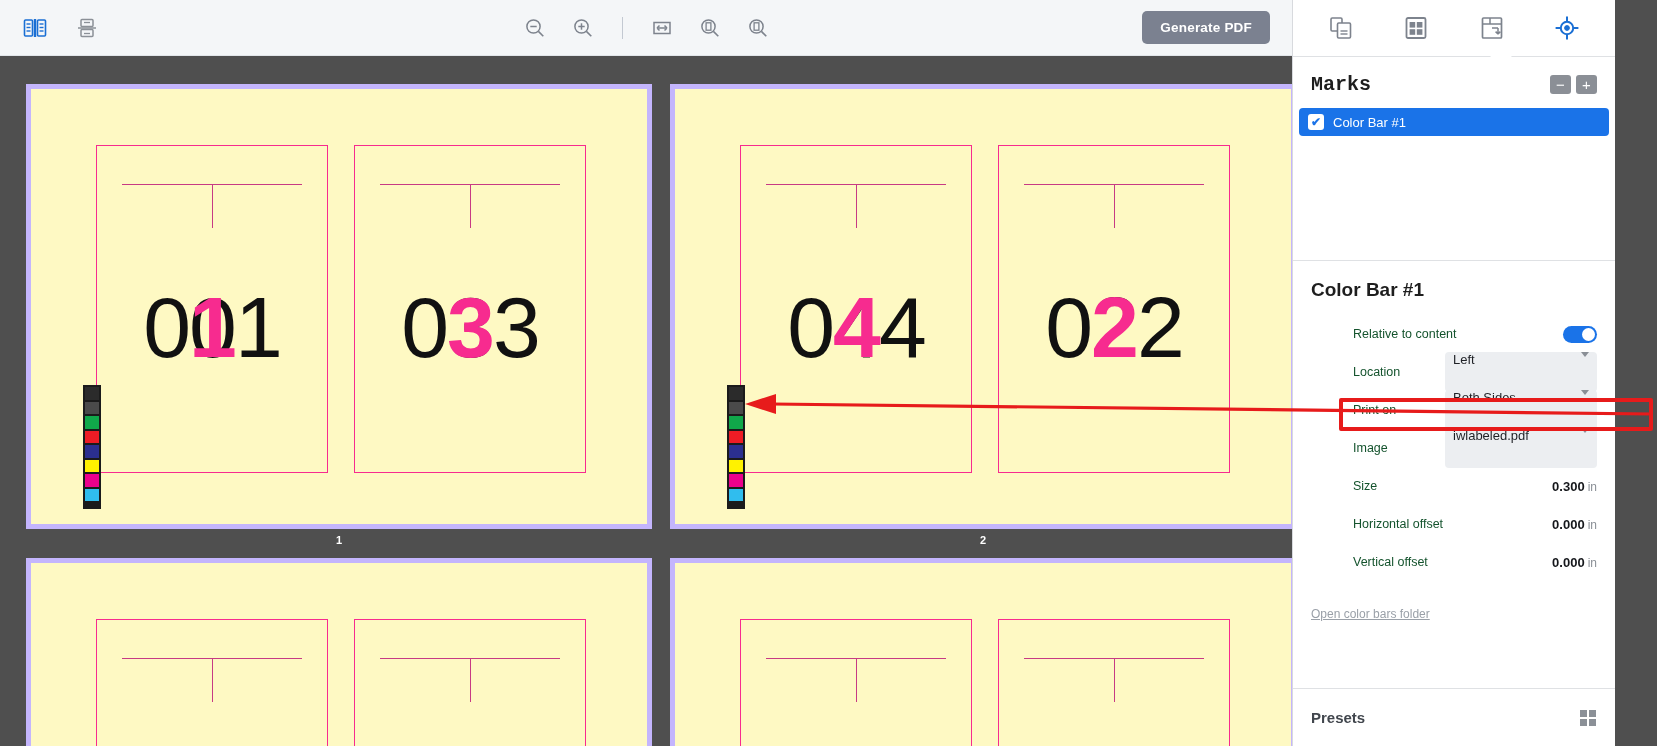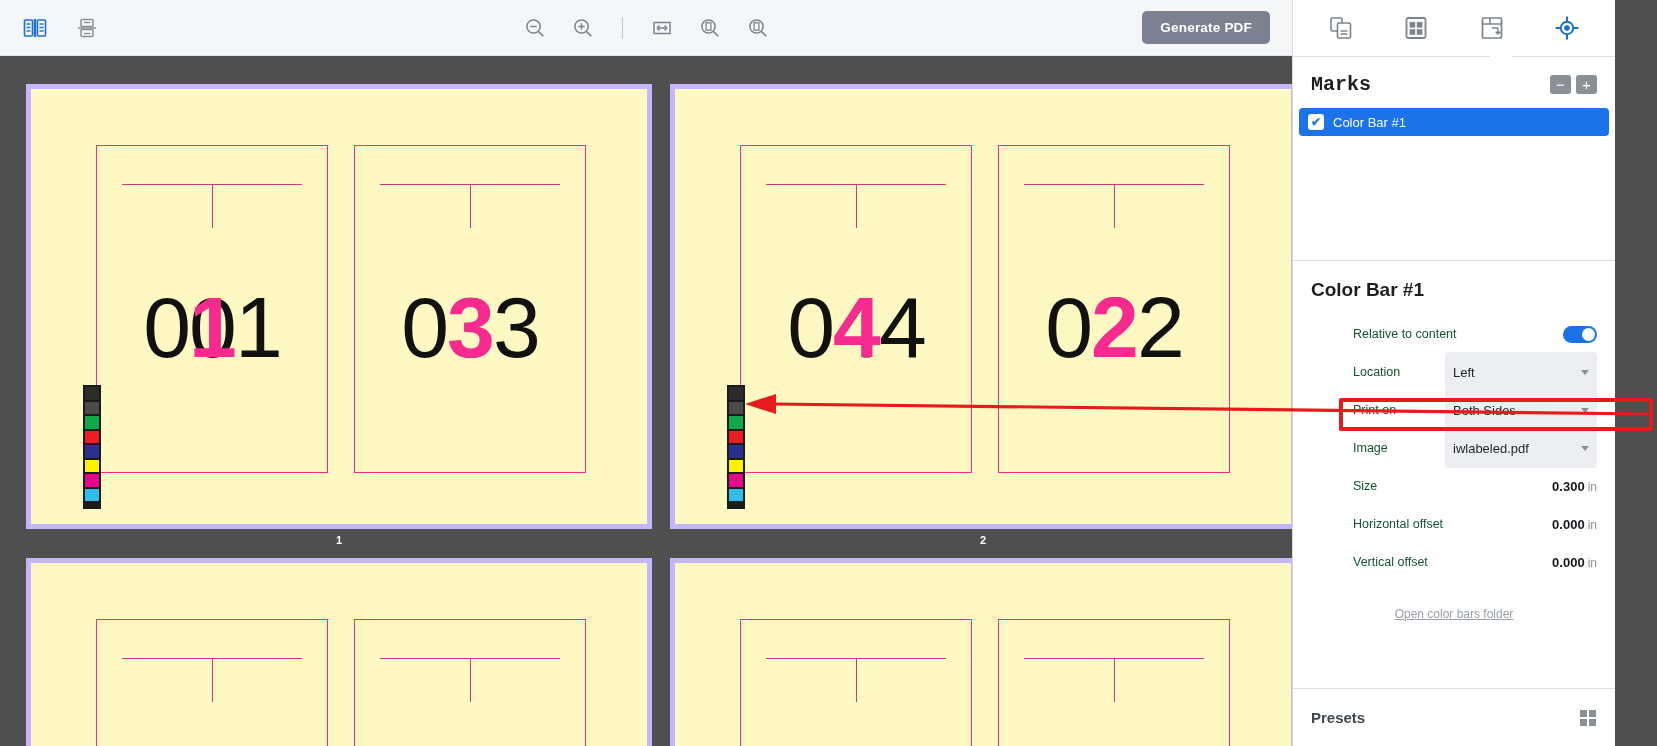--- a/index.html
+++ b/index.html
@@ -197,21 +197,21 @@
     display: flex; align-items: center;
     height: 38px;
   }
   .prop-label { font-size: 12.5px; color: #14532d; width: 92px; flex: none; margin-left: 42px; }
   .prop-label.wide { width: auto; flex: 1; }
   .select {
     flex: 1;
     background: #eceef1;
     border-radius: 4px;
     height: 40px;
-    display: flex; align-items: center;
+    display: flex; align-items: flex-start;
     padding: 0 8px;
     font-size: 13px; color: #1f2126;
     cursor: pointer;
     position: relative;
   }
   .select .caret {
     margin-left: auto;
     width: 0; height: 0;
     border-left: 4px solid transparent;
     border-right: 4px solid transparent;
@@ -229,21 +229,20 @@
     width: 13px; height: 13px; border-radius: 50%;
     background: #ffffff;
   }
   .toggle.on .knob { left: 19px; }
   .prop-value {
     margin-left: auto;
     font-size: 13px; color: #15171b; font-weight: bold;
   }
   .prop-unit { font-size: 12px; color: #8b9097; font-weight: normal; margin-left: 3px; }
   .open-folder {
-    text-align: center;
     margin-top: 26px;
     font-size: 12px;
     color: #9aa0a8;
     text-decoration: underline;
     cursor: pointer;
   }
   .sb-spacer { flex: 1; }
   .presets-bar {
     border-top: 1px solid #dfe1e4;
     height: 58px; min-height: 58px;

